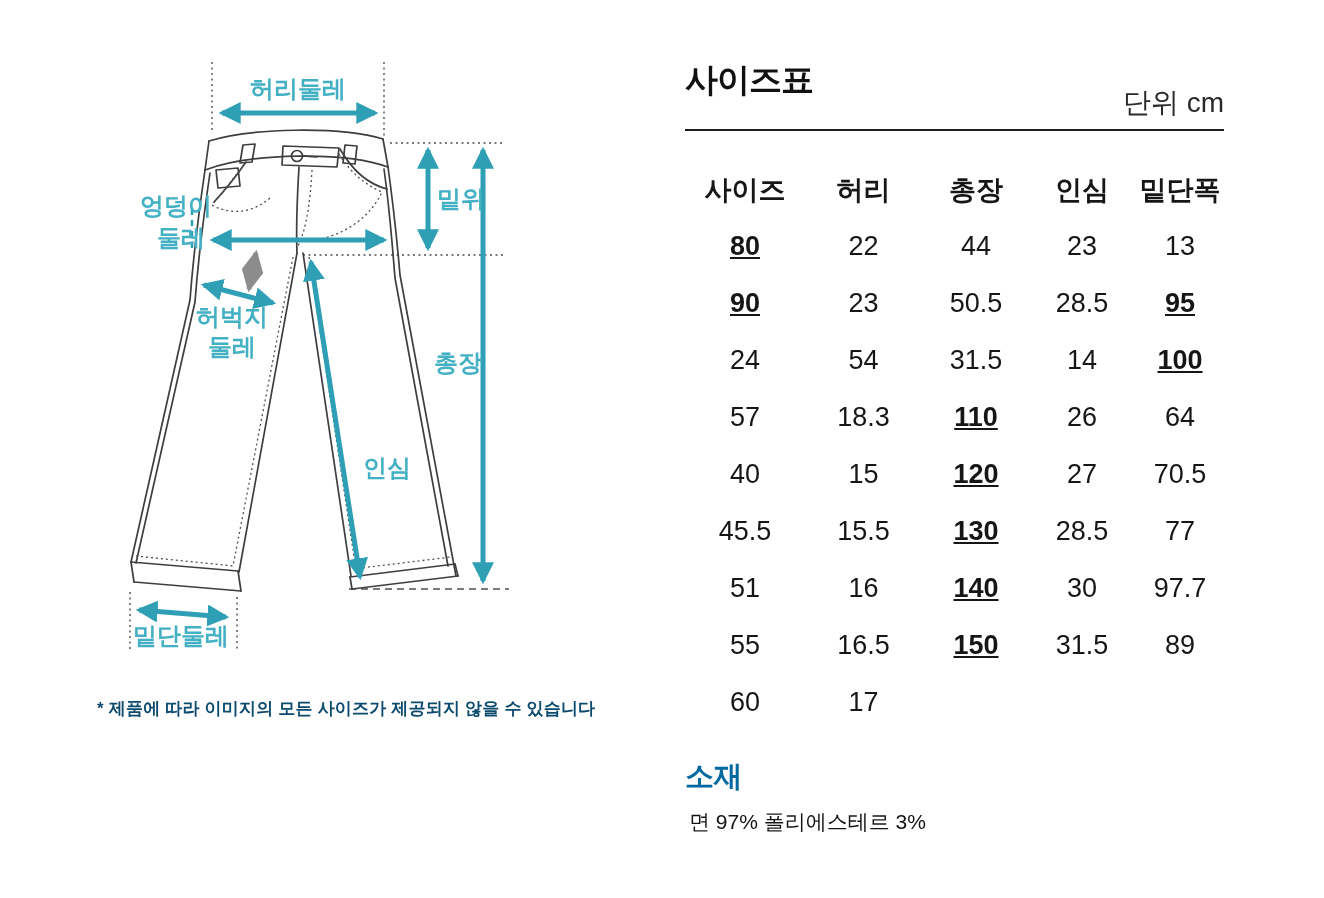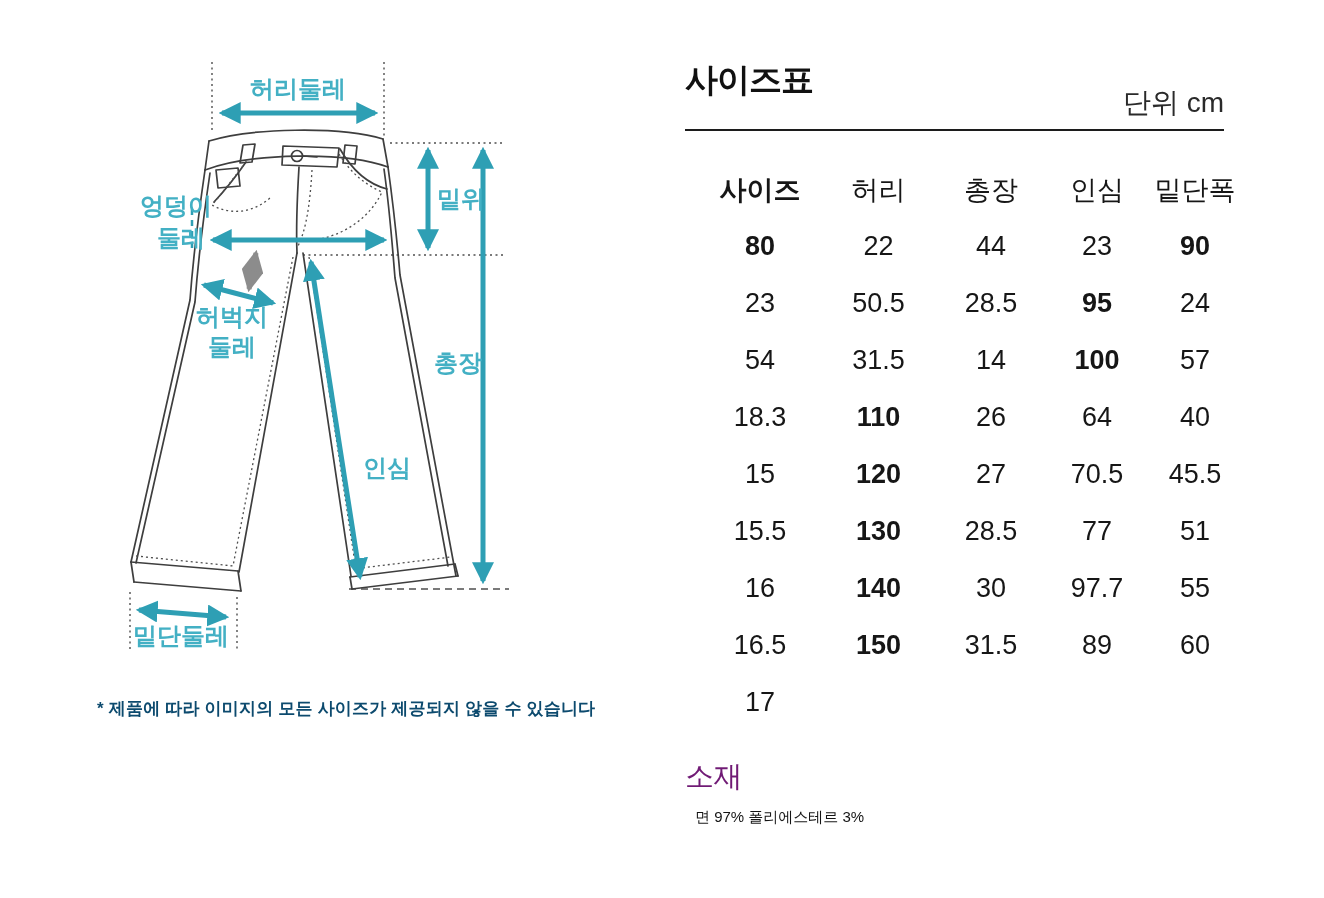--- a/index.html
+++ b/index.html
@@ -12,31 +12,31 @@
   .diagram-svg { position:absolute; left:0; top:0; }
   .lbl { font-family:"Liberation Sans", sans-serif; font-size:24px; font-weight:bold; fill:#43B0C4; }
   .footnote { position:absolute; left:97px; top:697px; font-size:17px; color:#0c4a6e; letter-spacing:0.2px;font-weight:bold; }
 
   
   .panel { position:absolute; left:685px; top:0; width:539px; height:682px; }
   .page-title { position:absolute; left:0; top:58px; font-size:33px; font-weight:800; letter-spacing:-1px; color:#111; }
   .unit-note { position:absolute; right:0; top:84px; font-size:28px; color:#2a2a2a;text-align:right; }
   .rule { position:absolute; left:0; top:129px; width:539px; height:2px; background:#1c1c1c; }
 
-  .size-table { position:absolute; left:16px; top:161px; width:539px;
+  .size-table { position:absolute; left:1px; top:161px; width:539px;
                 display:grid; grid-template-columns:118px 119px 106px 106px 90px;
                 grid-auto-rows:57px; font-size:27px; }
   .size-table > div { display:flex; align-items:center; justify-content:center; }
-  .st-head { font-weight:400; }
+  .st-head { font-weight:700; }
   .st-head-first { font-weight:700; }
-  .st-size { font-weight:700; }
+  .st-size { font-weight:700;text-decoration:underline; }
   .st-val  { font-weight:400; }
 
-  .material-heading { position:absolute; left:0; top:757px; font-size:29px; font-weight:400; letter-spacing:-0.5px; color:#701a75; }
-  .material-value { position:absolute; left:10px; top:808px; font-size:15px; color:#141414; }
+  .material-heading { position:absolute; left:0; top:757px; font-size:29px; font-weight:700; letter-spacing:-0.5px; color:#0369a1; }
+  .material-value { position:absolute; left:4px; top:808px; font-size:21px; color:#141414; }
 </style>
 </head>
 <body>
 
 <div class="canvas">
 
   <svg class="diagram-svg" width="660" height="760" viewBox="0 0 660 760">
     <defs>
       <marker id="mTeal" viewBox="0 0 10 10" refX="8.5" refY="5" markerWidth="4.4" markerHeight="4.4" orient="auto-start-reverse" markerUnits="strokeWidth">
         <path d="M0 0 L10 5 L0 10 Z" fill="#2E9FB4"></path>
@@ -141,20 +141,21 @@
       <div class="st-head st-head-first">사이즈</div>
       <div class="st-head">허리</div>
       <div class="st-head">총장</div>
       <div class="st-head">인심</div>
       <div class="st-head">밑단폭</div>
 
       <div class="st-size">80</div>
       <div class="st-val">22</div>
       <div class="st-val">44</div>
       <div class="st-val">23</div>
+      <div class="st-val">13</div>
 
       <div class="st-size">90</div>
       <div class="st-val">23</div>
       <div class="st-val">50.5</div>
       <div class="st-val">28.5</div>
 
       <div class="st-size">95</div>
       <div class="st-val">24</div>
       <div class="st-val">54</div>
       <div class="st-val">31.5</div>

